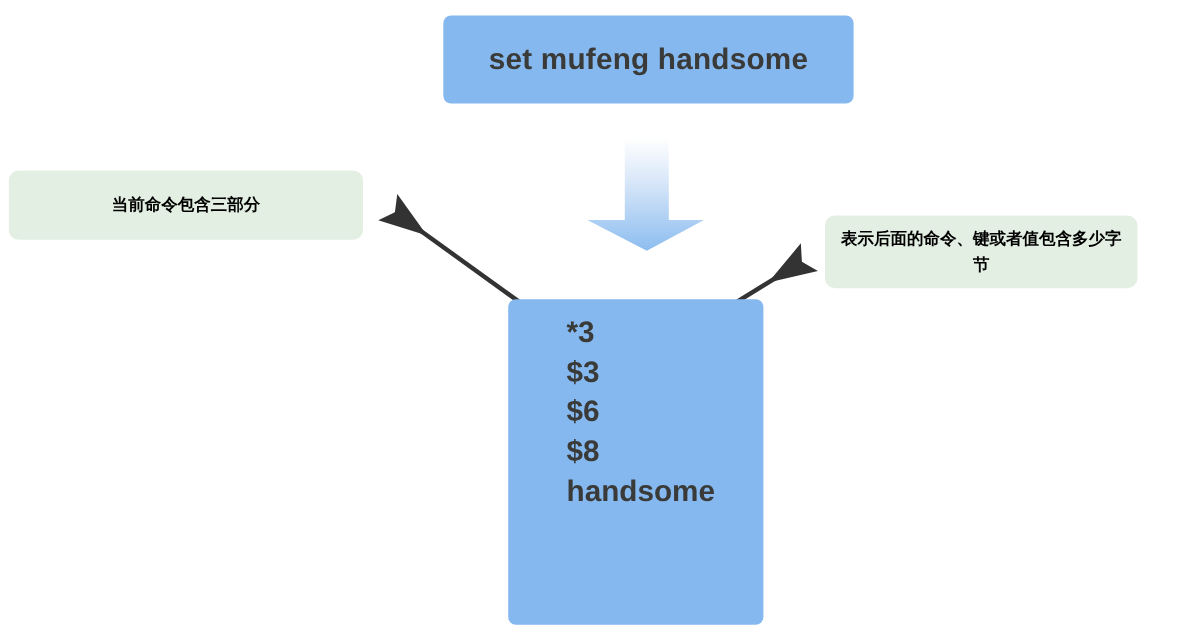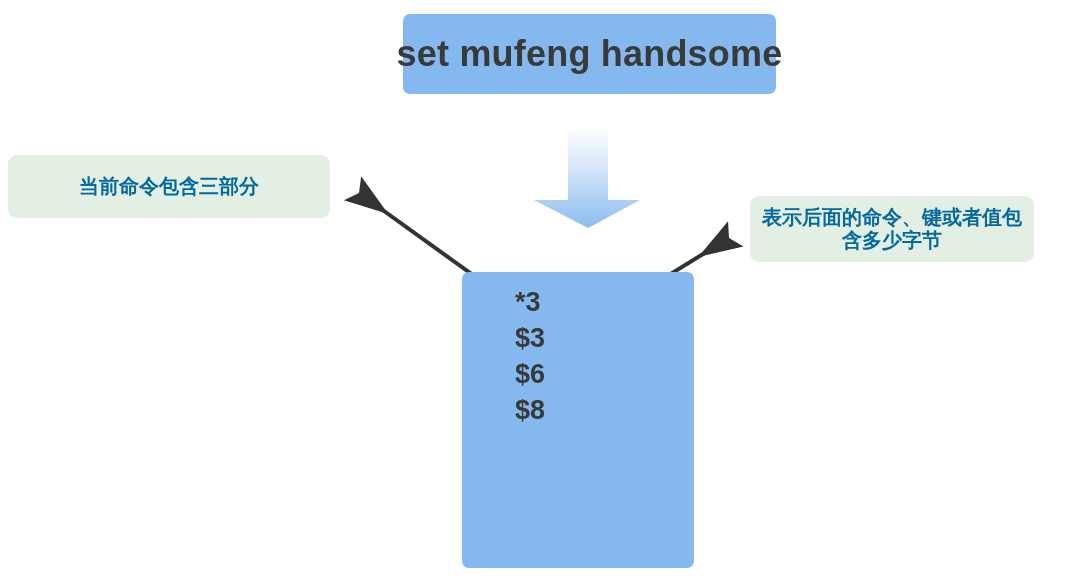--- a/index.html
+++ b/index.html
@@ -30,21 +30,21 @@
     top: 14px;
     width: 373px;
     height: 80px;
     background: #85b8ef;
     border-radius: 7px;
     display: flex;
     align-items: center;
     justify-content: center;
   }
   .command-box .command-text {
-    font-size: 36px;
+    font-size: 27px;
     font-weight: bold;
     color: #3a3a38;
     letter-spacing: 0.2px;
     white-space: nowrap;
   }
 
   
   .protocol-box {
     position: absolute;
     left: 462px;
@@ -75,23 +75,23 @@
     position: absolute;
     background: #e3efe3;
     border-radius: 9px;
     display: flex;
     align-items: center;
     justify-content: center;
     text-align: center;
     box-sizing: border-box;
   }
   .note .note-text {
-    font-size: 20px;
+    font-size: 15px;
     font-weight: bold;
-    color: #0369a1;
+    color: #000000;
     line-height: 23px;
   }
   .note-left {
     left: 8px;
     top: 155px;
     width: 322px;
     height: 63px;
     padding: 0 14px;
   }
   .note-right {
@@ -142,20 +142,21 @@
 
     <line x1="562" y1="341" x2="729" y2="238" stroke="#333333" stroke-width="4" marker-end="url(#headRight)"></line>
   </svg>
 
   <div class="protocol-box">
     <ul class="protocol-lines">
       <li>*3</li>
       <li>$3</li>
       <li>$6</li>
       <li>$8</li>
+      <li>handsome</li>
     </ul>
   </div>
 
   <div class="note note-left">
     <span class="note-text">当前命令包含三部分</span>
   </div>
 
   <div class="note note-right">
     <span class="note-text">表示后面的命令、键或者值包含多少字节</span>
   </div>

